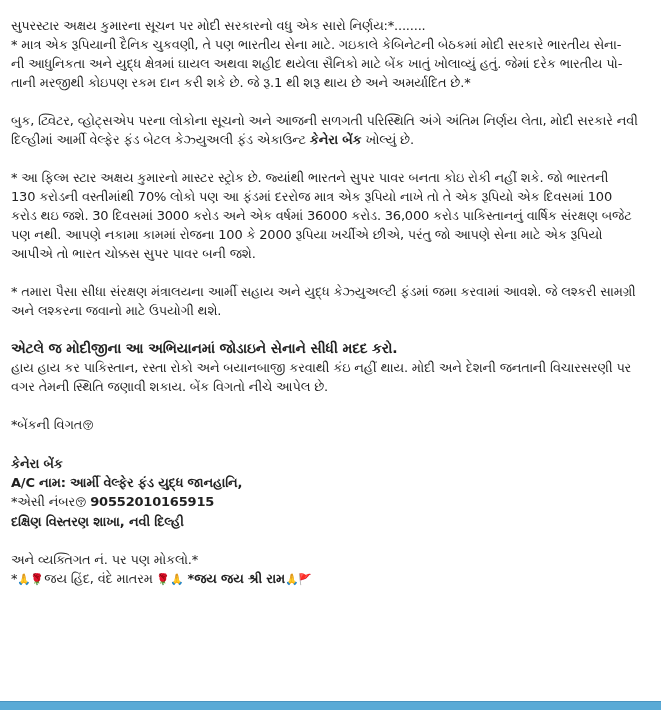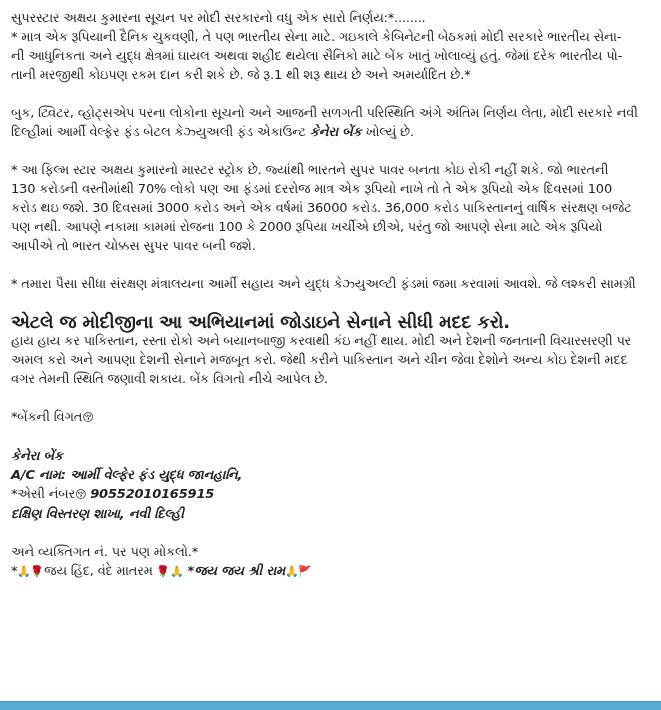--- a/index.html
+++ b/index.html
@@ -11,40 +11,39 @@
       width: 661px;
       height: 710px;
       overflow: hidden;
       position: relative;
       font-family: "DejaVu Sans", "Liberation Sans", sans-serif;
       color: #222222;
     }
     .post {
       position: absolute;
       left: 11px;
-      top: 8px;
+      top: 16px;
       width: 646px;
       font-size: 13px;
       line-height: 19px;
       letter-spacing: -0.2px;
     }
     .line {
       white-space: nowrap;
       display: block;
     }
     .para {
       margin: 0 0 19px 0;
     }
     .bold {
       font-weight: bold;
-      font-style: italic;
     }
     .heading {
       font-weight: bold;
-      font-size: 18px;
+      font-size: 14px;
     }
     .emoji {
       font-size: 11px;
       display: inline-block;
       vertical-align: baseline;
     }
     .bottom-bar {
       position: absolute;
       left: 0;
       top: 701px;
@@ -74,26 +73,26 @@
   <div class="para">
     <span class="line">* આ ફિલ્મ સ્ટાર અક્ષય કુમારનો માસ્ટર સ્ટ્રોક છે. જ્યાંથી ભારતને સુપર પાવર બનતા કોઇ રોકી નહીં શકે. જો ભારતની</span>
     <span class="line">130 કરોડની વસ્તીમાંથી 70% લોકો પણ આ ફંડમાં દરરોજ માત્ર એક રૂપિયો નાખે તો તે એક રૂપિયો એક દિવસમાં 100</span>
     <span class="line">કરોડ થઇ જશે. 30 દિવસમાં 3000 કરોડ અને એક વર્ષમાં 36000 કરોડ. 36,000 કરોડ પાકિસ્તાનનું વાર્ષિક સંરક્ષણ બજેટ</span>
     <span class="line">પણ નથી. આપણે નકામા કામમાં રોજના 100 કે 2000 રૂપિયા ખર્ચીએ છીએ, પરંતુ જો આપણે સેના માટે એક રૂપિયો</span>
     <span class="line">આપીએ તો ભારત ચોક્કસ સુપર પાવર બની જશે.</span>
   </div>
 
   <div class="para">
     <span class="line">* તમારા પૈસા સીધા સંરક્ષણ મંત્રાલયના આર્મી સહાય અને યુદ્ધ કેઝ્યુઅલ્ટી ફંડમાં જમા કરવામાં આવશે. જે લશ્કરી સામગ્રી</span>
+    <span class="line">અને લશ્કરના જવાનો માટે ઉપયોગી થશે.</span>
   </div>
 
   <div class="para">
     <span class="line heading">એટલે જ મોદીજીના આ અભિયાનમાં જોડાઇને સેનાને સીધી મદદ કરો.</span>
     <span class="line">હાય હાય કર પાકિસ્તાન, રસ્તા રોકો અને બયાનબાજી કરવાથી કંઇ નહીં થાય. મોદી અને દેશની જનતાની વિચારસરણી પર</span>
-    <span class="line">અમલ કરો અને આપણા દેશની સેનાને મજબૂત કરો. જેથી કરીને પાકિસ્તાન અને ચીન જેવા દેશોને અન્ય કોઇ દેશની મદદ</span>
     <span class="line">વગર તેમની સ્થિતિ જણાવી શકાય. બેંક વિગતો નીચે આપેલ છે.</span>
   </div>
 
   <div class="para">
     <span class="line"><span>*બેંકની વિગત</span><span class="emoji">😚</span></span>
   </div>
 
   <div class="para">
     <span class="line bold">કેનેરા બેંક</span>
     <span class="line bold"><span>A/C નામ:</span><span> આર્મી વેલ્ફેર ફંડ યુદ્ધ જાનહાનિ,</span></span>

